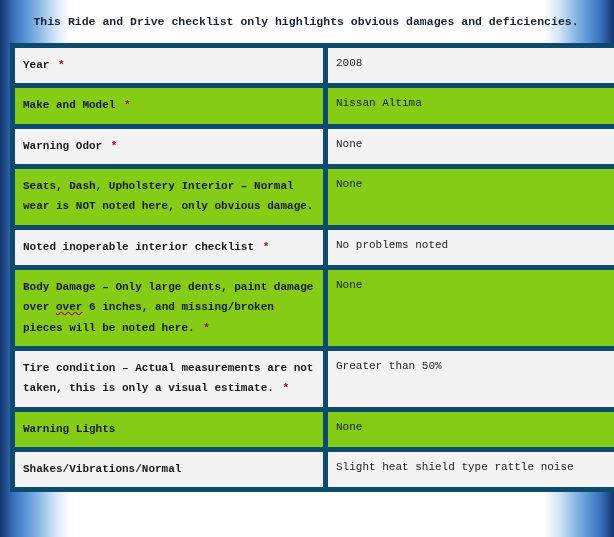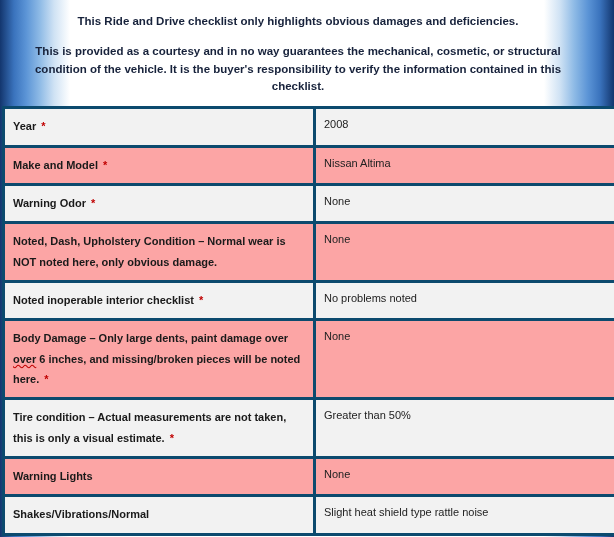--- a/index.html
+++ b/index.html
@@ -23,22 +23,23 @@
         #13366e 0px, #3a73bd 14px, #5b94d6 26px, #8fbbe6 40px,
         #cfe2f4 54px, #ffffff 70px, #ffffff 544px, #cfe2f4 560px,
         #8fbbe6 574px, #5b94d6 588px, #3a73bd 600px, #13366e 614px);
   }
   .inner {
     position: absolute;
     left: 0;
     top: 0;
     width: 556px;
     height: 537px;
-    padding: 10px 10px 0 2px;
+    padding: 10px 10px 0 10px;
     box-sizing: border-box;
+    font-family: Liberation Mono, monospace;
   }
   .intro {
     margin: 0 auto;
     width: 592px;
     text-align: center;
     color: #17223b;
     font-size: 11.5px;
     font-weight: bold;
     line-height: 1.55;
   }
@@ -50,21 +51,21 @@
   .intro p.p3 { padding: 0 6px; margin-bottom: 10px; }
 
   table.checklist {
     border-collapse: collapse;
     width: 584px;
     margin: 0 auto;
     table-layout: fixed;
     background: #ffffff;
   }
   table.checklist td {
-    border: 3px solid #0c4a6e;
+    border: 5px solid #0c4a6e;
     vertical-align: top;
     padding: 7px 8px 8px 8px;
     font-size: 11px;
   }
   td.label {
     width: 292px;
     font-weight: bold;
     color: #1a1a1a;
     line-height: 1.85;
   }
@@ -72,60 +73,59 @@
     width: 290px;
     font-weight: normal;
     color: #222222;
     line-height: 1.5;
     padding-top: 8px;
   }
   tr.shade td {
     background: #f2f2f2;
   }
   tr.plain td {
-    background: #fca5a5;
+    background: #84cc16;
   }
   .req {
     color: #c00000;
     font-weight: bold;
     padding-left: 2px;
   }
   .squiggle {
     text-decoration: underline;
     text-decoration-style: wavy;
     text-decoration-color: #c00000;
   }
 </style>
 </head>
 <body>
 
 <div class="page">
   <div class="inner">
 
     <div class="intro">
       <p class="p1">This Ride and Drive checklist only highlights obvious damages and deficiencies.</p>
-      <p class="p3">This is provided as a courtesy and in no way guarantees the mechanical, cosmetic, or structural condition of the vehicle. It is the buyer's responsibility to verify the information contained in this checklist.</p>
     </div>
 
     <table class="checklist">
       <tbody>
           <tr class="shade">
             <td class="label"><span>Year</span><span class="req"> *</span></td>
             <td class="value">2008</td>
           </tr>
           <tr class="plain">
             <td class="label"><span>Make and Model</span><span class="req"> *</span></td>
             <td class="value">Nissan Altima</td>
           </tr>
           <tr class="shade">
             <td class="label"><span>Warning Odor</span><span class="req"> *</span></td>
             <td class="value">None</td>
           </tr>
           <tr class="plain">
-            <td class="label"><span>Noted, Dash, Upholstery Condition – Normal wear is NOT noted here, only obvious damage.</span></td>
+            <td class="label"><span>Seats, Dash, Upholstery Interior – Normal wear is NOT noted here, only obvious damage.</span></td>
             <td class="value">None</td>
           </tr>
           <tr class="shade">
             <td class="label"><span>Noted inoperable interior checklist</span><span class="req"> *</span></td>
             <td class="value">No problems noted</td>
           </tr>
           <tr class="plain">
             <td class="label"><span>Body Damage – Only large dents, paint damage over <span class="squiggle">over</span> 6 inches, and missing/broken pieces will be noted here.</span><span class="req"> *</span></td>
             <td class="value">None</td>
           </tr>

